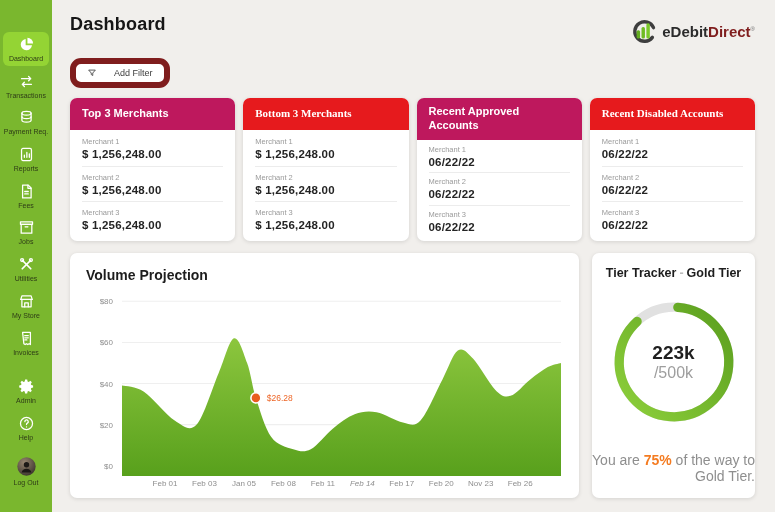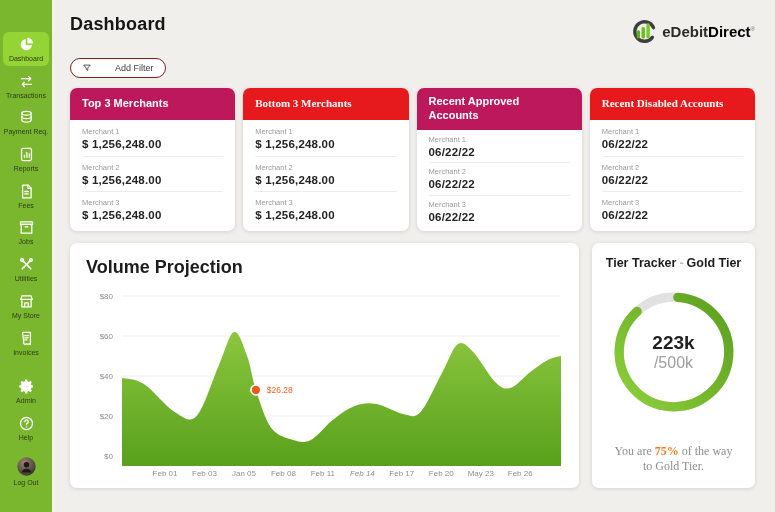--- a/index.html
+++ b/index.html
@@ -18,61 +18,61 @@
   .s-logout .icn { width:21px; height:21px; }
 
   
   .main { position:absolute; left:52px; right:0; top:0; bottom:0; padding:14px 20px 10px 18px; }
   .topbar { display:flex; justify-content:space-between; align-items:flex-start; }
   .page-title { font-size:18px; font-weight:bold; color:#161616; letter-spacing:.2px; }
   .logo { display:flex; align-items:center; gap:4px; margin-top:2px; }
   .logo-icn { width:30px; height:30px; display:block; }
   .logo-icn svg { width:100%; height:100%; display:block; }
   .brand-text { font-size:15px; font-weight:bold; color:#2b2b2b; }
-  .brand-text .grn { color:#000000; }
+  .brand-text .grn { color:#7f1d1d; }
   .brand-text sup { font-size:6px; color:#6d6d6d; font-weight:normal; }
 
-  .add-filter { margin-top:12px; display:inline-flex; align-items:center; gap:23px; background:#fff; border:1px solid #7f1d1d; border-radius:11px; padding:4px 11px; font-size:9px; color:#3c3c3c; font-family:inherit; cursor:pointer; }
+  .add-filter { margin-top:12px; display:inline-flex; align-items:center; gap:17px; background:#fff; border:6px solid #7f1d1d; border-radius:11px; padding:4px 11px; font-size:9px; color:#3c3c3c; font-family:inherit; cursor:pointer; }
   .add-filter .f-icn { width:10px; height:10px; display:block; }
   .add-filter .f-icn svg { width:100%; height:100%; display:block; }
 
   
   .cards { margin-top:10px; display:grid; grid-template-columns:repeat(4,1fr); gap:8px; }
   .card { background:#fff; border-radius:7px; box-shadow:0 1px 4px rgba(0,0,0,.12); height:143px; display:flex; flex-direction:column; overflow:hidden; }
   .card-head { padding:7px 12px; color:#fff; font-weight:bold; font-size:11px; line-height:1.25; min-height:32px; display:flex; align-items:center; }
   .card.green .card-head { background:#be185d; }
   .card.red   .card-head { background:#e61a1d;font-family:Liberation Serif, serif; }
   .card-body { flex:1; padding:1px 12px 4px; display:flex; flex-direction:column; }
   .crow { flex:1; display:flex; flex-direction:column; justify-content:center; }
   .crow + .crow { border-top:1px solid #ececec; }
   .crow .rl { font-size:7.5px; color:#9a9a9a; margin-bottom:2px; }
   .crow .rv { font-size:11.5px; font-weight:bold; color:#242424; letter-spacing:.2px; }
 
   
   .bottom { margin-top:12px; display:grid; grid-template-columns:1fr 163px; gap:13px; }
   .panel { background:#fff; border-radius:7px; box-shadow:0 1px 4px rgba(0,0,0,.12); height:245px; }
   .vol-panel { padding:14px 18px 8px 16px; display:flex; flex-direction:column; }
-  .vol-title { font-size:18px; font-weight:bold; color:#1d1d1d; }
+  .vol-title { font-size:14px; font-weight:bold; color:#1d1d1d; }
   .chart-wrap { flex:1; display:flex; margin-top:8px; }
   .ylabels { width:36px; position:relative; }
   .ylab { position:absolute; right:9px; font-size:8px; color:#8e8e8e; }
   .plot { flex:1; position:relative; }
   .plot svg { position:absolute; left:0; top:0; width:100%; height:100%; }
   .xlabels { height:14px; position:relative; margin-left:36px; }
   .xlab { position:absolute; transform:translateX(-50%); font-size:8px; color:#8e8e8e; top:3px; white-space:nowrap; }
 
-  .tier-panel { padding:13px 20px 10px; display:flex; flex-direction:column; align-items:center; }
+  .tier-panel { padding:13px 0 10px; display:flex; flex-direction:column; align-items:center; }
   .tier-title { font-size:12.5px; font-weight:bold; color:#1d1d1d; white-space:nowrap; }
   .tier-title .sep { color:#bcbcbc; margin:0 3px; }
   .ring-box { position:relative; width:130px; height:130px; margin-top:17px; }
   .ring-box svg { width:100%; height:100%; display:block; }
   .ring-center { position:absolute; inset:0; display:flex; align-items:center; justify-content:center;flex-direction:column; }
   .ring-center .big { font-size:19px; font-weight:bold; color:#1f1f1f; }
   .ring-center .small { font-size:16px; color:#9e9e9e; }
-  .tier-foot { margin-top:auto; font-size:12px; color:#8e8e8e; text-align:center; padding-bottom:4px;font-family:Liberation Serif, serif; }
+  .tier-foot { margin-top:auto; font-size:14px; color:#8e8e8e; text-align:right; padding-bottom:4px; }
   .tier-foot .pct { font-weight:bold; }
 </style>
 </head>
 <body>
 
 <div class="sidebar">
   <nav id="sbMain">
       <div class="s-item active">
         <span class="icn">
           <svg viewBox="0 0 24 24">
@@ -327,21 +327,21 @@
       </div>
       <div class="xlabels" id="xlabels">
           <span class="xlab" style="left: 9.8%;">Feb 01</span>
           <span class="xlab" style="left: 18.79%;">Feb 03</span>
           <span class="xlab" style="left: 27.78%;">Jan 05</span>
           <span class="xlab" style="left: 36.77%;">Feb 08</span>
           <span class="xlab" style="left: 45.76%;">Feb 11</span>
           <span class="xlab" style="left: 54.75%; font-style: italic;">Feb 14</span>
           <span class="xlab" style="left: 63.74%;">Feb 17</span>
           <span class="xlab" style="left: 72.73%;">Feb 20</span>
-          <span class="xlab" style="left: 81.72%;">May 23</span>
+          <span class="xlab" style="left: 81.72%;">Nov 23</span>
           <span class="xlab" style="left: 90.71%;">Feb 26</span>
         </div>
     </section>
 
     <section class="panel tier-panel">
       <h2 class="tier-title"><span>Tier Tracker</span><span class="sep">-</span><span>Gold Tier</span></h2>
       <div class="ring-box">
         <svg viewBox="0 0 140 140">
           <defs>
             <linearGradient id="ringGrad" x1="0" y1="0" x2="1" y2="1">

